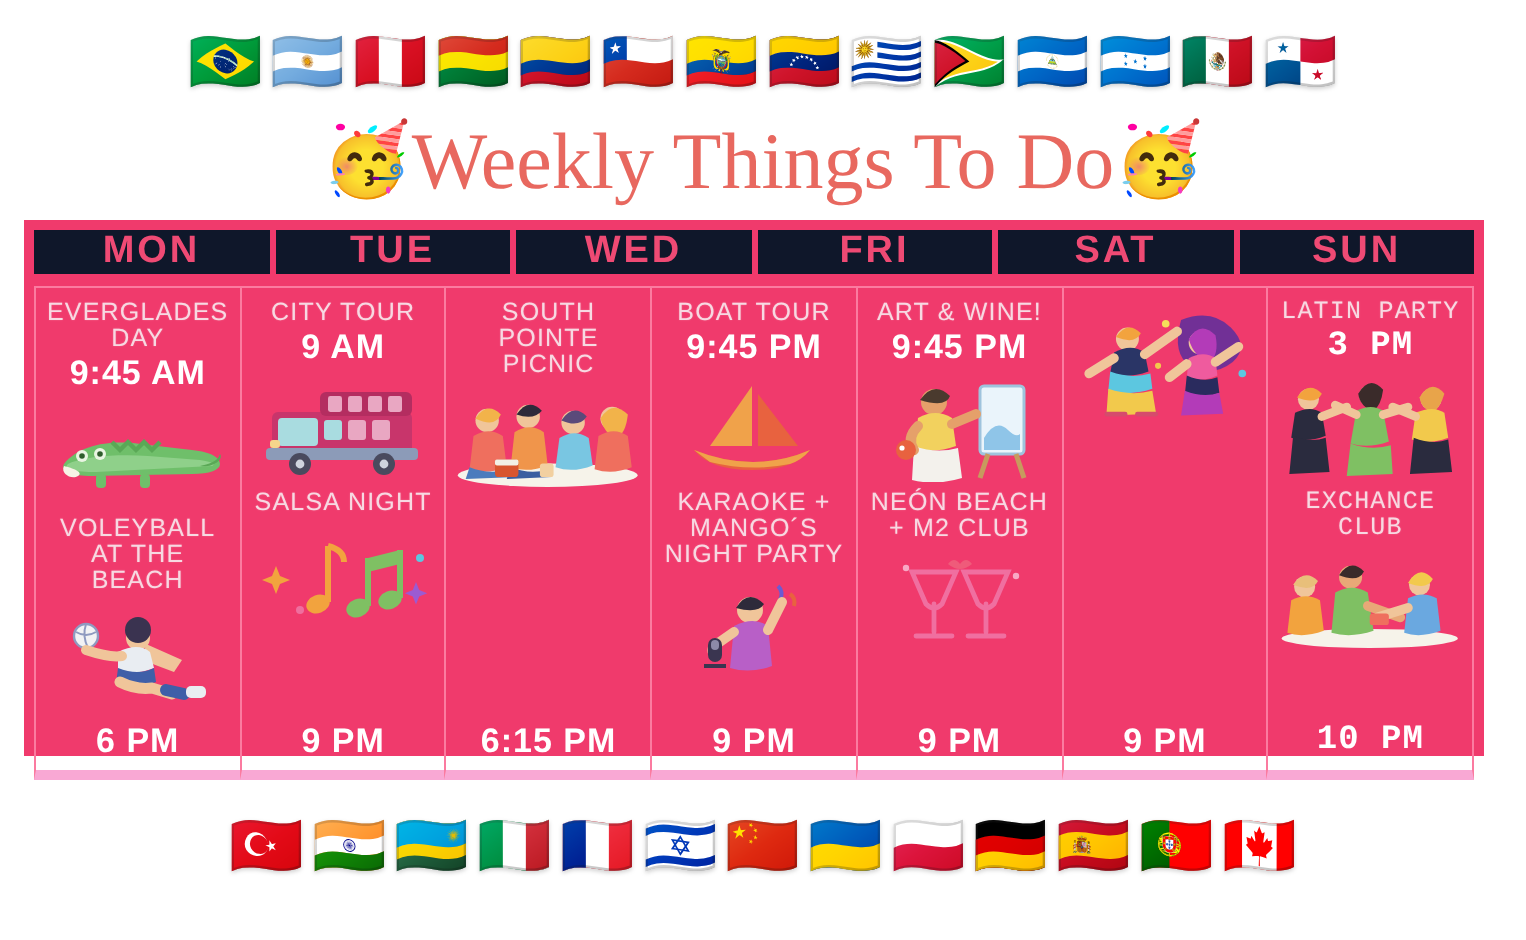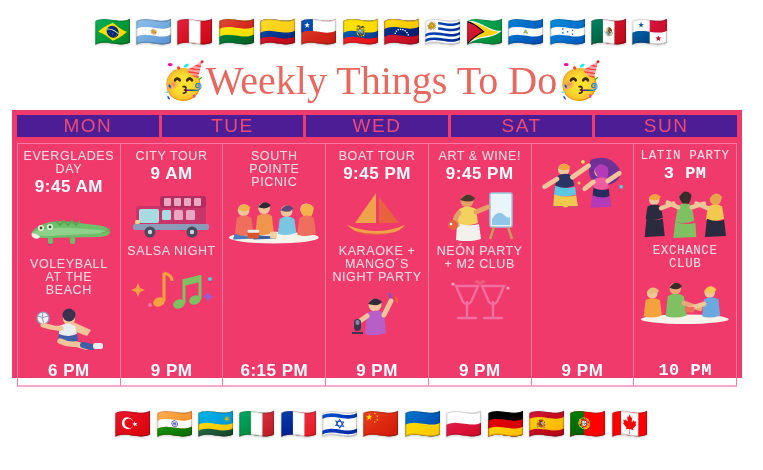--- a/index.html
+++ b/index.html
@@ -47,34 +47,34 @@
     position:absolute;left:12px;top:110px;
     width:730px;height:268px;
     background:#f03a6c;
     box-sizing:border-box;
     padding:5px 5px 8px 5px;
     display:flex;flex-direction:column;
   }
   .head-row{display:flex;width:100%;height:38px;gap:3px;}
   .head-cell{
     flex:1 1 0;
-    background:#4c1d95;
+    background:#0f172a;
     display:flex;align-items:center;justify-content:center;
     color:#ef4a74;
-    font-weight:normal;
+    font-weight:bold;
     font-size:19px;
     letter-spacing:1.5px;
   }
   .body-row{display:flex;width:100%;flex:1 1 auto;margin-top:6px;gap:0px;}
   .day-col{
     flex:1 1 0;
     position:relative;
     border-left:1px solid #fb7ba0;
     border-top:1px solid #fb7ba0;
-    border-bottom:2px solid #f9a8d4;
+    border-bottom:5px solid #f9a8d4;
     box-sizing:border-box;
     display:flex;flex-direction:column;
     align-items:center;
     padding:6px 3px 4px 3px;
     overflow:hidden;
   }
   .day-col:last-child{border-right:1px solid #fb7ba0;font-family:Liberation Mono, monospace;}
 
   .ev-title{
     color:#f7d9e2;
@@ -128,20 +128,21 @@
     <span class="title-emoji">🥳</span>
     <span class="title-text">Weekly Things To Do</span>
     <span class="title-emoji">🥳</span>
   </div>
 
   <div class="calendar">
     <div class="head-row" id="head-row">
         <div class="head-cell">MON</div>
         <div class="head-cell">TUE</div>
         <div class="head-cell">WED</div>
+        <div class="head-cell">FRI</div>
         <div class="head-cell">SAT</div>
         <div class="head-cell">SUN</div>
       </div>
     <div class="body-row" id="body-row">
         <div class="day-col">
           <div class="ev-title">EVERGLADES DAY</div>
           <div class="ev-time">9:45 AM</div>
           <div class="art">
             <svg width="86" height="40" viewBox="0 0 86 40">
     <path d="M6 24 C14 14 30 12 44 14 L70 17 C80 18 84 21 84 24 C84 27 79 29 70 29 L20 30 C10 30 4 28 6 24 Z" fill="#6fbf6a"></path>
@@ -286,21 +287,21 @@
     <circle cx="25" cy="12" r="6.5" fill="#e5a06a"></circle>
     <path d="M18 11 q7-10 15-2 q-2 6 -15 2 Z" fill="#4a3a2e"></path>
     <path d="M17 20 q9-5 17 0 l2 14 q-11 4 -21 1 Z" fill="#f2d15e"></path>
     <path d="M15 34 q11 4 22 1 l2 15 q-13 4 -25 1 Z" fill="#f3f1ec"></path>
     <path d="M34 23 L46 18" stroke="#e5a06a" stroke-width="5" stroke-linecap="round"></path>
     <path d="M17 24 q-6 6 -2 12" stroke="#e5a06a" stroke-width="5" fill="none" stroke-linecap="round"></path>
     <circle cx="11" cy="36" r="5" fill="#e8623f"></circle>
     <circle cx="9" cy="35" r="1.3" fill="#fff"></circle>
   </svg>
           </div>
-          <div class="ev-title">NEÓN PARTY + M2 CLUB</div>
+          <div class="ev-title">NEÓN BEACH + M2 CLUB</div>
           <div class="art">
             <svg width="72" height="48" viewBox="0 0 72 48">
     <path d="M12 8 L34 8 L27 24 q-4 4 -8 0 Z" fill="none" stroke="#f06fa0" stroke-width="2.4"></path>
     <path d="M23 24 L23 38 M14 40 L32 40" stroke="#f06fa0" stroke-width="2.4" stroke-linecap="round"></path>
     <path d="M38 8 L60 8 L53 24 q-4 4 -8 0 Z" fill="none" stroke="#f06fa0" stroke-width="2.4"></path>
     <path d="M49 24 L49 38 M40 40 L58 40" stroke="#f06fa0" stroke-width="2.4" stroke-linecap="round"></path>
     <path d="M30 4 q3-4 6 0 q3-4 6 0 q-6 5 -12 0 Z" fill="#ef5b7a"></path>
     <circle cx="9" cy="6" r="1.6" fill="#f8a8c4"></circle>
     <circle cx="64" cy="10" r="1.6" fill="#f8a8c4"></circle>
   </svg>

